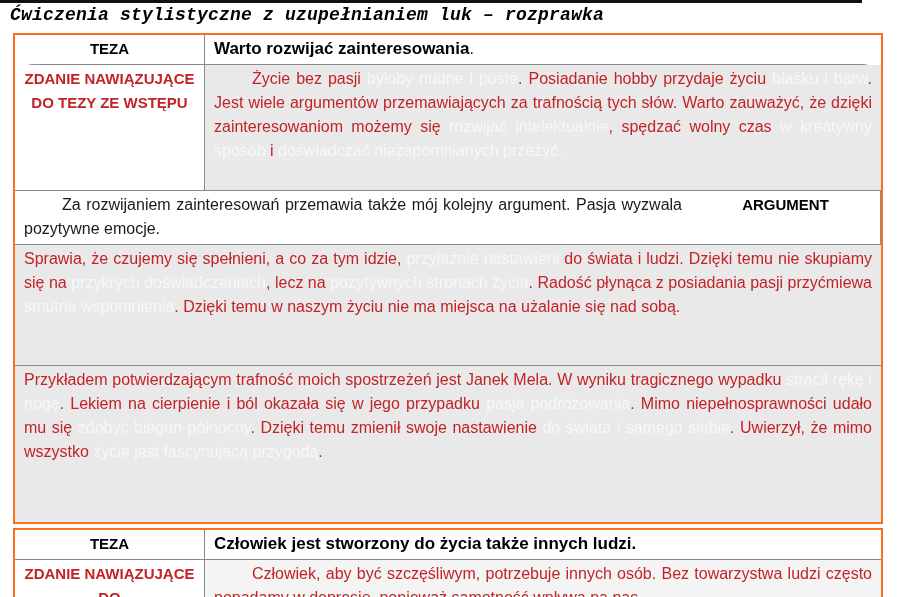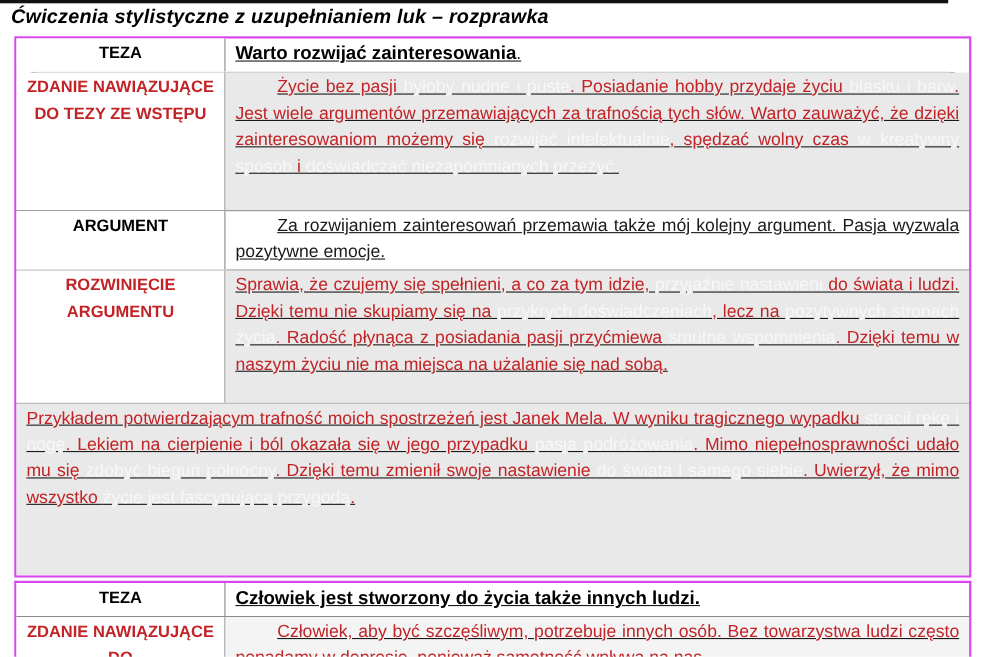--- a/index.html
+++ b/index.html
@@ -16,25 +16,25 @@
     width:905px;height:597px;overflow:hidden;position:relative;
     font-family:"Liberation Sans","DejaVu Sans",sans-serif;
     color:var(--ink);
   }
   .top-rule{
     position:absolute;left:0;top:0;width:862px;height:3px;background:#111;
   }
   .page-title{
     position:absolute;left:10px;top:5px;
     font-size:18px;font-weight:bold;font-style:italic;color:#000;
-    letter-spacing:.2px;white-space:nowrap;
+    letter-spacing:.2px;white-space:nowrap;font-family:Liberation Mono, monospace;
   }
   .doc-table{
     position:absolute;left:13px;width:870px;
-    border:2px solid #d946ef;
+    border:2px solid #f97316;
     background:#fff;
   }
   #table-1{top:33px;}
   #table-2{top:528px;height:80px;border-bottom:none;}
   .trow{display:flex;align-items:stretch;border-top:1.5px solid var(--inner-border);}
   .trow:first-child{border-top:none;}
   .cell{padding:1px 8px 2px 8px;}
   .cell.label{
     width:190px;flex:0 0 190px;
     border-right:1.5px solid var(--inner-border);
@@ -43,21 +43,20 @@
     background:#fff;color:#000;
     padding-top:2px;
   }
   .cell.label[data-variant="red"]{color:var(--red);}
   .cell.content{
     flex:1 1 auto;
     font-size:16px;line-height:24px;
     text-align:justify;
     padding:2px 9px 3px 9px;
     color:var(--ink);
-    text-decoration:underline;
   }
   .cell.content[data-bg="gray"]{background:var(--cellgray);}
   .cell.content[data-bg="light"]{background:var(--lightgray);}
   .cell.content[data-indent="true"]{text-indent:38px;}
   
   .r-h27{min-height:27px;}
   .r-h126{min-height:126px;border-radius:19px;}
   .r-h46{min-height:46px;}
   .r-h121{min-height:121px;}
   .r-h157{min-height:157px;}
@@ -81,26 +80,25 @@
     <div class="cell label" data-variant="black">TEZA</div>
     <div class="cell content" data-bg="white" data-indent="false"><span class="seg-bold">Warto rozwijać zainteresowania</span><span class="seg-plain">.</span></div>
   </div>
 
   <div class="trow r-h126">
     <div class="cell label" data-variant="red">ZDANIE NAWIĄZUJĄCE DO TEZY ZE WSTĘPU</div>
     <div class="cell content" data-bg="gray" data-indent="true"><span class="seg-red">Życie bez pasji </span><span class="seg-gap">byłoby nudne i puste</span><span class="seg-red">. Posiadanie hobby przydaje życiu </span><span class="seg-gap">blasku i barw</span><span class="seg-red">. Jest wiele argumentów przemawiających za trafnością tych słów. Warto zauważyć, że dzięki zainteresowaniom możemy się </span><span class="seg-gap">rozwijać intelektualnie</span><span class="seg-red">, spędzać wolny czas </span><span class="seg-gap">w kreatywny sposób</span><span class="seg-red"> i </span><span class="seg-gap">doświadczać niezapomnianych przeżyć.</span></div>
   </div>
 
   <div class="trow r-h46">
+    <div class="cell content" data-bg="white" data-indent="true"><span class="seg-plain">Za rozwijaniem zainteresowań przemawia także mój kolejny argument. Pasja wyzwala pozytywne emocje.</span></div>
     <div class="cell label" data-variant="black">ARGUMENT</div>
-    <div class="cell content" data-bg="white" data-indent="true"><span class="seg-plain">Za rozwijaniem zainteresowań przemawia także mój kolejny argument. Pasja wyzwala pozytywne emocje.</span></div>
   </div>
 
   <div class="trow r-h121">
-    <div class="cell label" data-variant="red">ROZWINIĘCIE ARGUMENTU</div>
     <div class="cell content" data-bg="gray" data-indent="false"><span class="seg-red">Sprawia, że czujemy się spełnieni, a co za tym idzie, </span><span class="seg-gap">przyjaźnie nastawieni</span><span class="seg-red"> do świata i ludzi. Dzięki temu nie skupiamy się na </span><span class="seg-gap">przykrych doświadczeniach</span><span class="seg-red">, lecz na </span><span class="seg-gap">pozytywnych stronach życia</span><span class="seg-red">. Radość płynąca z posiadania pasji przyćmiewa </span><span class="seg-gap">smutne wspomnienia</span><span class="seg-red">. Dzięki temu w naszym życiu nie ma miejsca na użalanie się nad sobą.</span></div>
   </div>
 
   <div class="trow r-h157">
     <div class="cell content" data-bg="gray" data-indent="false"><span class="seg-red">Przykładem potwierdzającym trafność moich spostrzeżeń jest Janek Mela. W wyniku tragicznego wypadku </span><span class="seg-gap">stracił rękę i nogę</span><span class="seg-red">. Lekiem na cierpienie i ból okazała się w jego przypadku </span><span class="seg-gap">pasja podróżowania</span><span class="seg-red">. Mimo niepełnosprawności udało mu się </span><span class="seg-gap">zdobyć biegun północny</span><span class="seg-red">.  Dzięki temu zmienił swoje nastawienie </span><span class="seg-gap">do świata i samego siebie</span><span class="seg-red">. Uwierzył, że mimo wszystko </span><span class="seg-gap">życie jest fascynującą przygodą</span><span class="seg-red">.</span></div>
   </div>
 
 </section>
 
 <section class="doc-table" id="table-2">

